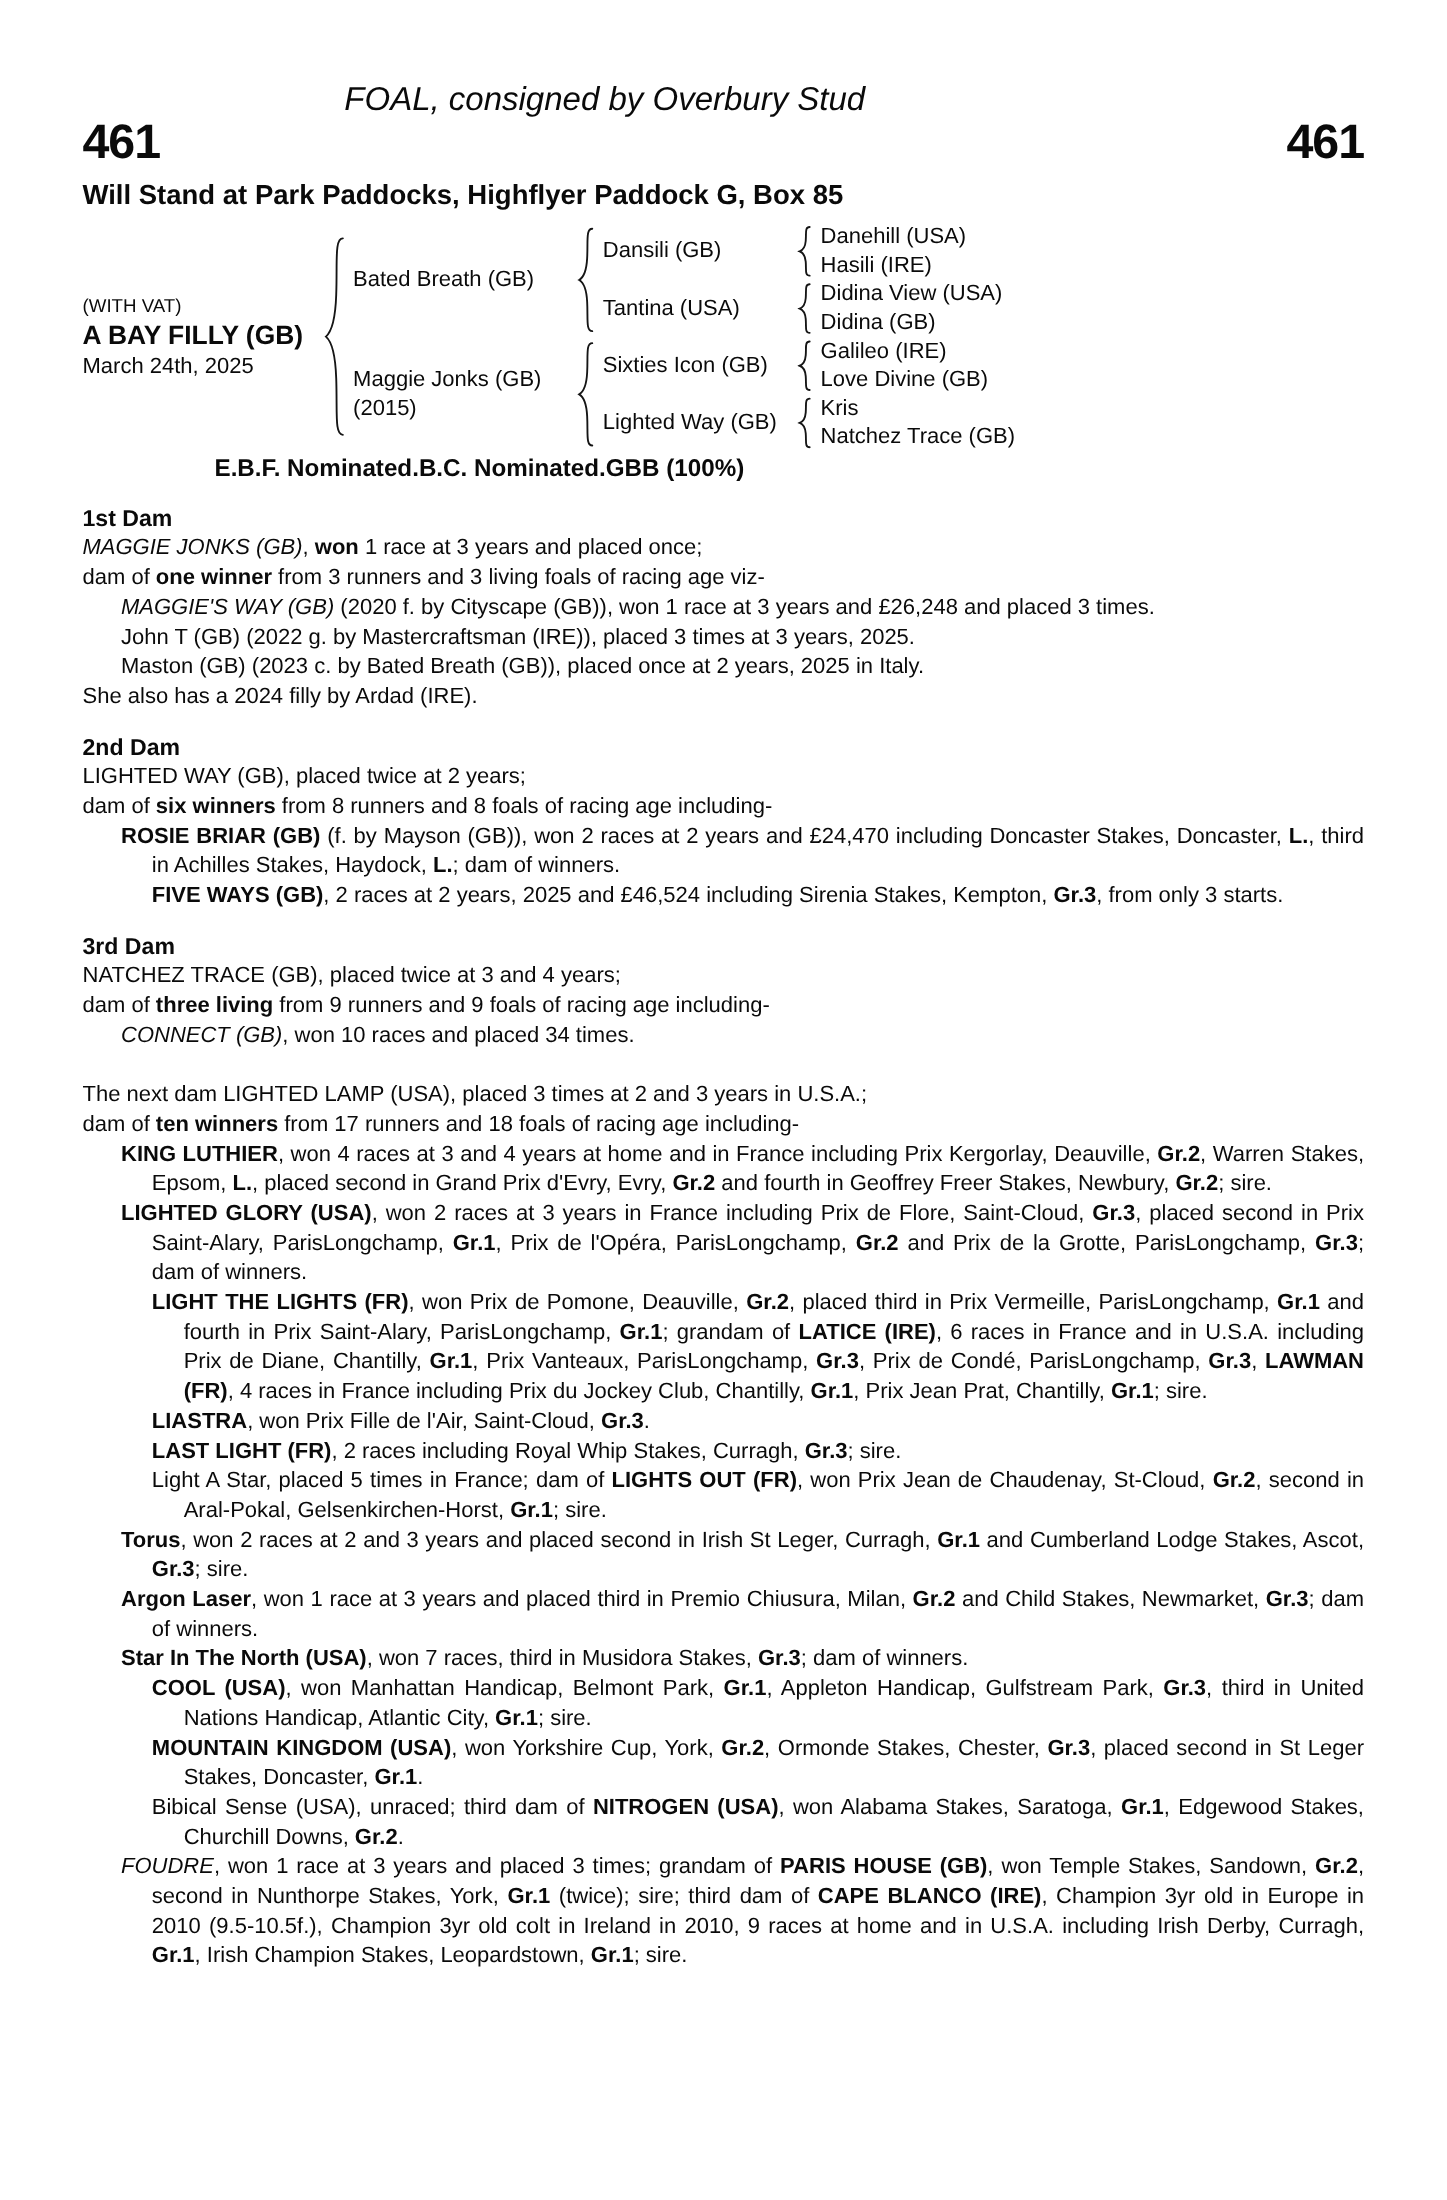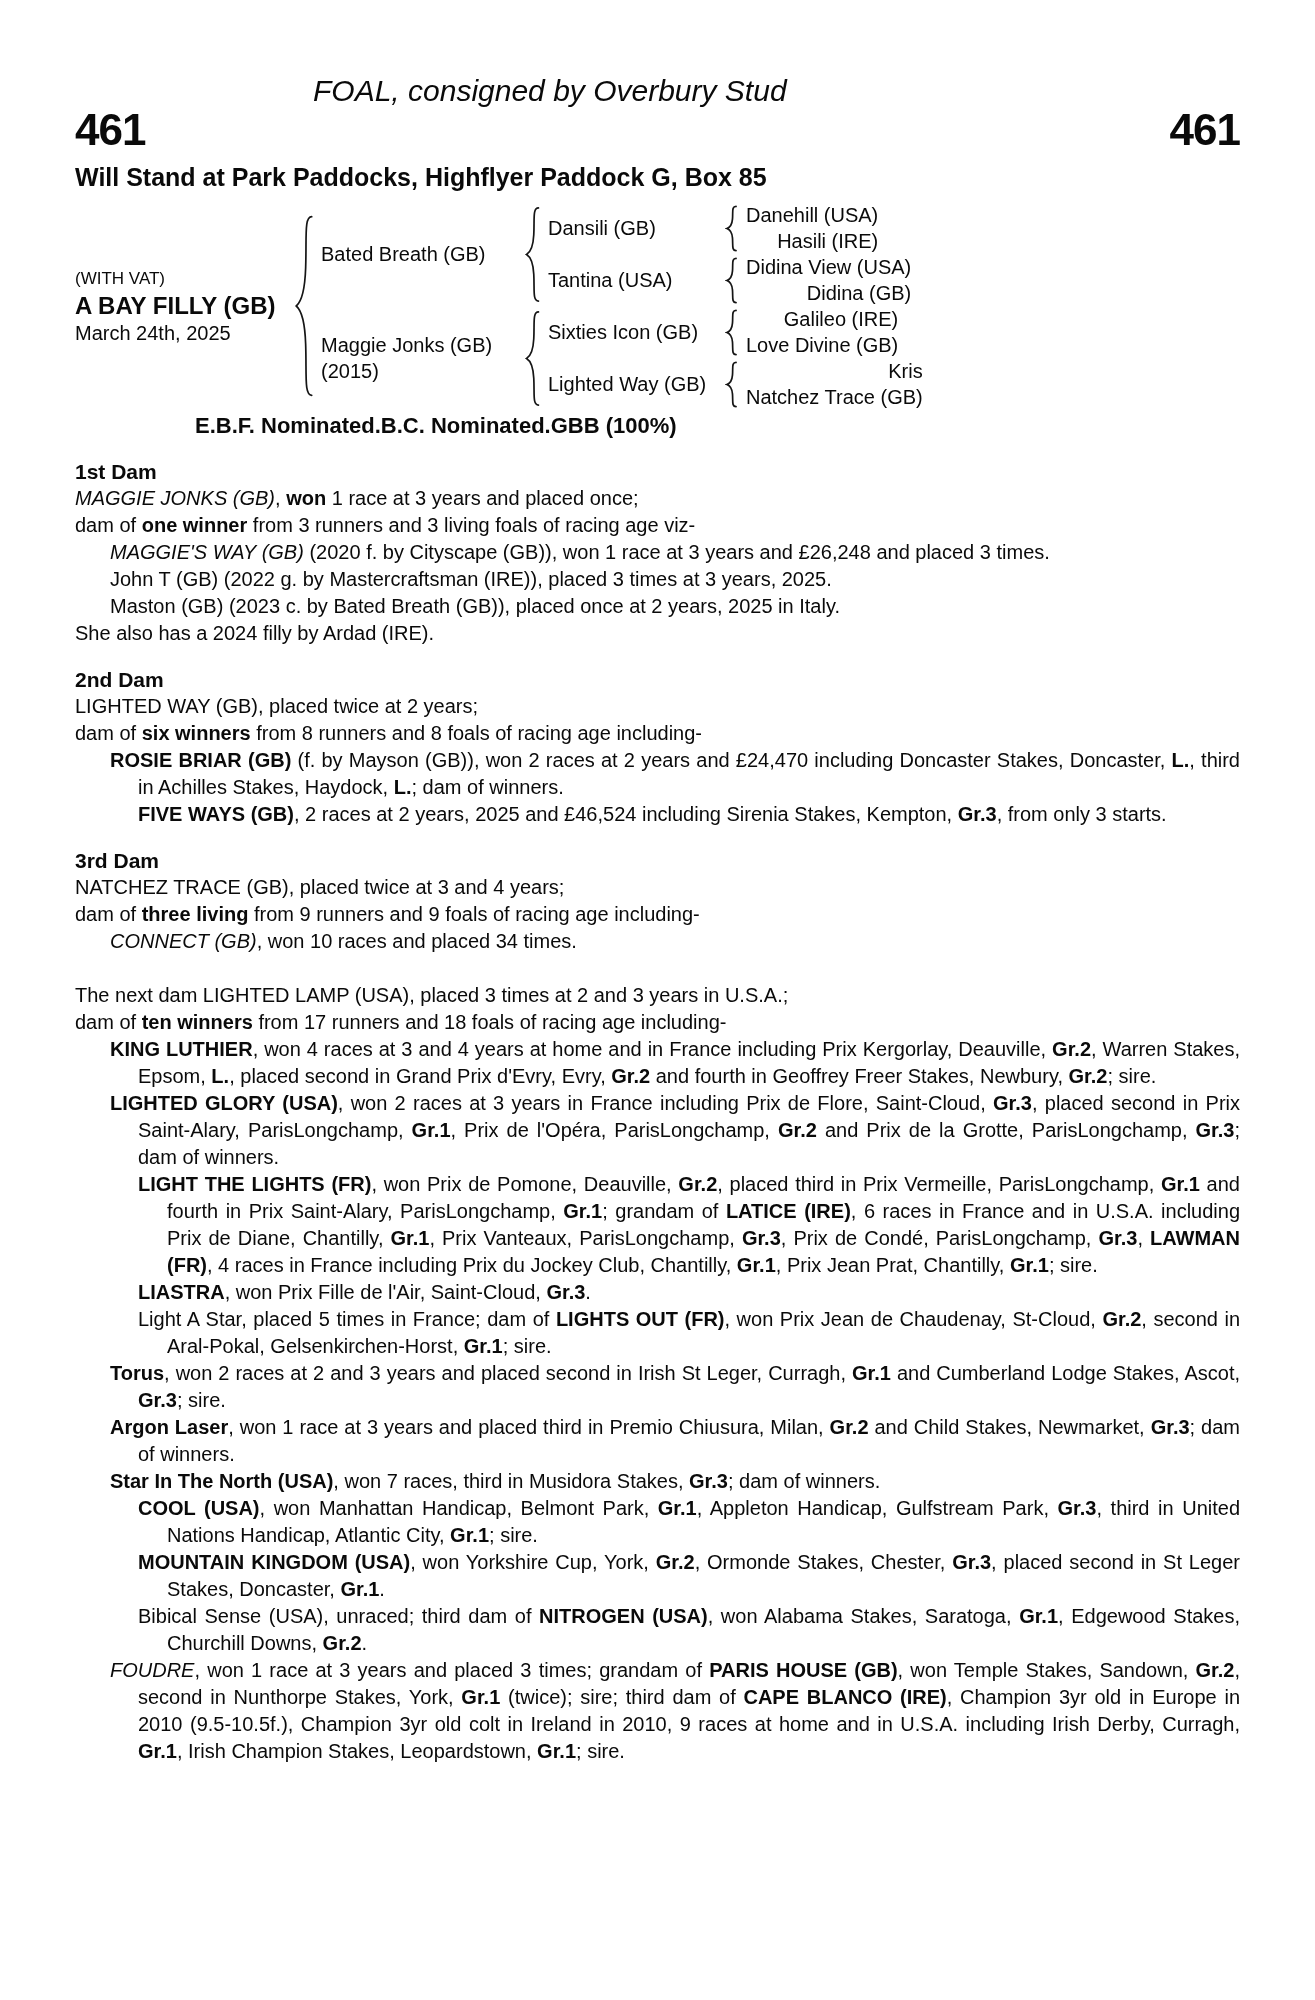--- a/index.html
+++ b/index.html
@@ -19,21 +19,21 @@
   
   .ped{display:flex;align-items:center;margin-top:10px;height:208px;}
   .stack{display:flex;flex-direction:column;justify-content:center;}
   .g1unit,.g2unit{display:flex;align-items:center;}
   .subject{width:212px;align-self:center;}
   .subject .vat{font-size:17px;line-height:26px;}
   .subject .subjname{font-size:24px;line-height:28px;font-weight:bold;white-space:nowrap;}
   .subject .foaldate{font-size:20px;line-height:26px;}
   .g1name{width:195px;font-size:20px;line-height:26px;}
   .g2name{width:168px;font-size:20px;line-height:26px;}
-  .g3pair{display:flex;flex-direction:column;justify-content:center;align-items:flex-end;}
+  .g3pair{display:flex;flex-direction:column;justify-content:center;}
   .g3name{height:26px;line-height:26px;font-size:20px;white-space:nowrap;}
   .brace{display:flex;align-items:center;justify-content:center;}
   .brace.big{width:34px;}
   .brace.mid{width:32px;}
   .brace.small{width:30px;}
   
   .noms{display:flex;justify-content:flex-start;width:648px;margin-left:120px;margin-top:2px;font-weight:bold;font-size:22px;line-height:27px;}
   
   .sec{margin-top:19px;}
   .sec.nextdam{margin-top:27px;}
@@ -172,20 +172,21 @@
       <p class="L0"><span>dam of </span><span class="b">three living</span><span> from 9 runners and 9 foals of racing age including-</span></p>
       <p class="e1"><span class="i">CONNECT (GB)</span><span>, won 10 races and placed 34 times.</span></p>
     </div>
     <div class="sec nextdam">
       <p class="L0"><span>The next dam LIGHTED LAMP (USA), placed 3 times at 2 and 3 years in U.S.A.;</span></p>
       <p class="L0"><span>dam of </span><span class="b">ten winners</span><span> from 17 runners and 18 foals of racing age including-</span></p>
       <p class="e1"><span class="b">KING LUTHIER</span><span>, won 4 races at 3 and 4 years at home and in France including Prix Kergorlay, Deauville, </span><span class="b">Gr.2</span><span>, Warren Stakes, Epsom, </span><span class="b">L.</span><span>, placed second in Grand Prix d'Evry, Evry, </span><span class="b">Gr.2</span><span> and fourth in Geoffrey Freer Stakes, Newbury, </span><span class="b">Gr.2</span><span>; sire.</span></p>
       <p class="e1"><span class="b">LIGHTED GLORY (USA)</span><span>, won 2 races at 3 years in France including Prix de Flore, Saint-Cloud, </span><span class="b">Gr.3</span><span>, placed second in Prix Saint-Alary, ParisLongchamp, </span><span class="b">Gr.1</span><span>, Prix de l'Opéra, ParisLongchamp, </span><span class="b">Gr.2</span><span> and Prix de la Grotte, ParisLongchamp, </span><span class="b">Gr.3</span><span>; dam of winners.</span></p>
       <p class="e2"><span class="b">LIGHT THE LIGHTS (FR)</span><span>, won Prix de Pomone, Deauville, </span><span class="b">Gr.2</span><span>, placed third in Prix Vermeille, ParisLongchamp, </span><span class="b">Gr.1</span><span> and fourth in Prix Saint-Alary, ParisLongchamp, </span><span class="b">Gr.1</span><span>; grandam of </span><span class="b">LATICE (IRE)</span><span>, 6 races in France and in U.S.A. including Prix de Diane, Chantilly, </span><span class="b">Gr.1</span><span>, Prix Vanteaux, ParisLongchamp, </span><span class="b">Gr.3</span><span>, Prix de Condé, ParisLongchamp, </span><span class="b">Gr.3</span><span>, </span><span class="b">LAWMAN (FR)</span><span>, 4 races in France including Prix du Jockey Club, Chantilly, </span><span class="b">Gr.1</span><span>, Prix Jean Prat, Chantilly, </span><span class="b">Gr.1</span><span>; sire.</span></p>
       <p class="e2"><span class="b">LIASTRA</span><span>, won Prix Fille de l'Air, Saint-Cloud, </span><span class="b">Gr.3</span><span>.</span></p>
+      <p class="e2"><span class="b">LAST LIGHT (FR)</span><span>, 2 races including Royal Whip Stakes, Curragh, </span><span class="b">Gr.3</span><span>; sire.</span></p>
       <p class="e2"><span>Light A Star, placed 5 times in France; dam of </span><span class="b">LIGHTS OUT (FR)</span><span>, won Prix Jean de Chaudenay, St-Cloud, </span><span class="b">Gr.2</span><span>, second in Aral-Pokal, Gelsenkirchen-Horst, </span><span class="b">Gr.1</span><span>; sire.</span></p>
       <p class="e1"><span class="b">Torus</span><span>, won 2 races at 2 and 3 years and placed second in Irish St Leger, Curragh, </span><span class="b">Gr.1</span><span> and Cumberland Lodge Stakes, Ascot, </span><span class="b">Gr.3</span><span>; sire.</span></p>
       <p class="e1"><span class="b">Argon Laser</span><span>, won 1 race at 3 years and placed third in Premio Chiusura, Milan, </span><span class="b">Gr.2</span><span> and Child Stakes, Newmarket, </span><span class="b">Gr.3</span><span>; dam of winners.</span></p>
       <p class="e1"><span class="b">Star In The North (USA)</span><span>, won 7 races, third in Musidora Stakes, </span><span class="b">Gr.3</span><span>; dam of winners.</span></p>
       <p class="e2"><span class="b">COOL (USA)</span><span>, won Manhattan Handicap, Belmont Park, </span><span class="b">Gr.1</span><span>, Appleton Handicap, Gulfstream Park, </span><span class="b">Gr.3</span><span>, third in United Nations Handicap, Atlantic City, </span><span class="b">Gr.1</span><span>; sire.</span></p>
       <p class="e2"><span class="b">MOUNTAIN KINGDOM (USA)</span><span>, won Yorkshire Cup, York, </span><span class="b">Gr.2</span><span>, Ormonde Stakes, Chester, </span><span class="b">Gr.3</span><span>, placed second in St Leger Stakes, Doncaster, </span><span class="b">Gr.1</span><span>.</span></p>
       <p class="e2"><span>Bibical Sense (USA), unraced; third dam of </span><span class="b">NITROGEN (USA)</span><span>, won Alabama Stakes, Saratoga, </span><span class="b">Gr.1</span><span>, Edgewood Stakes, Churchill Downs, </span><span class="b">Gr.2</span><span>.</span></p>
       <p class="e1"><span class="i">FOUDRE</span><span>, won 1 race at 3 years and placed 3 times; grandam of </span><span class="b">PARIS HOUSE (GB)</span><span>, won Temple Stakes, Sandown, </span><span class="b">Gr.2</span><span>, second in Nunthorpe Stakes, York, </span><span class="b">Gr.1</span><span> (twice); sire; third dam of </span><span class="b">CAPE BLANCO (IRE)</span><span>, Champion 3yr old in Europe in 2010 (9.5-10.5f.), Champion 3yr old colt in Ireland in 2010, 9 races at home and in U.S.A. including Irish Derby, Curragh, </span><span class="b">Gr.1</span><span>, Irish Champion Stakes, Leopardstown, </span><span class="b">Gr.1</span><span>; sire.</span></p>
     </div>
   </div>

